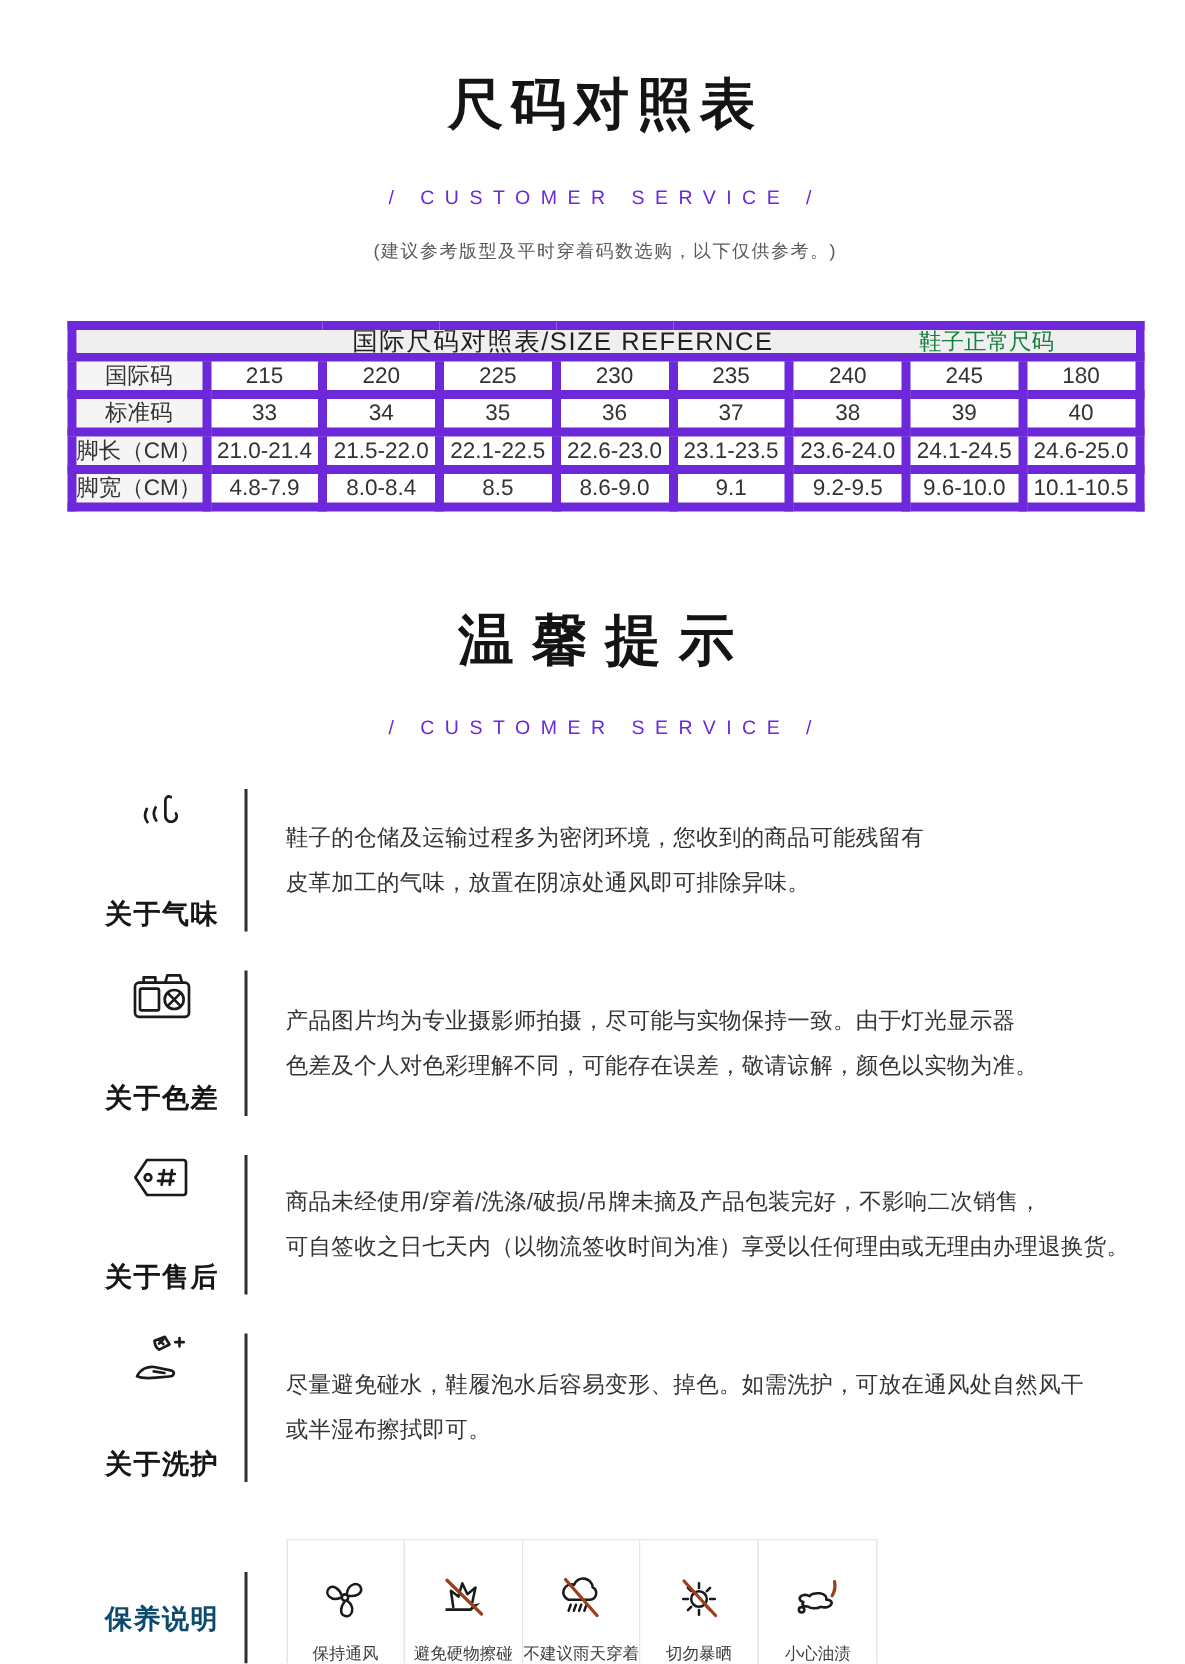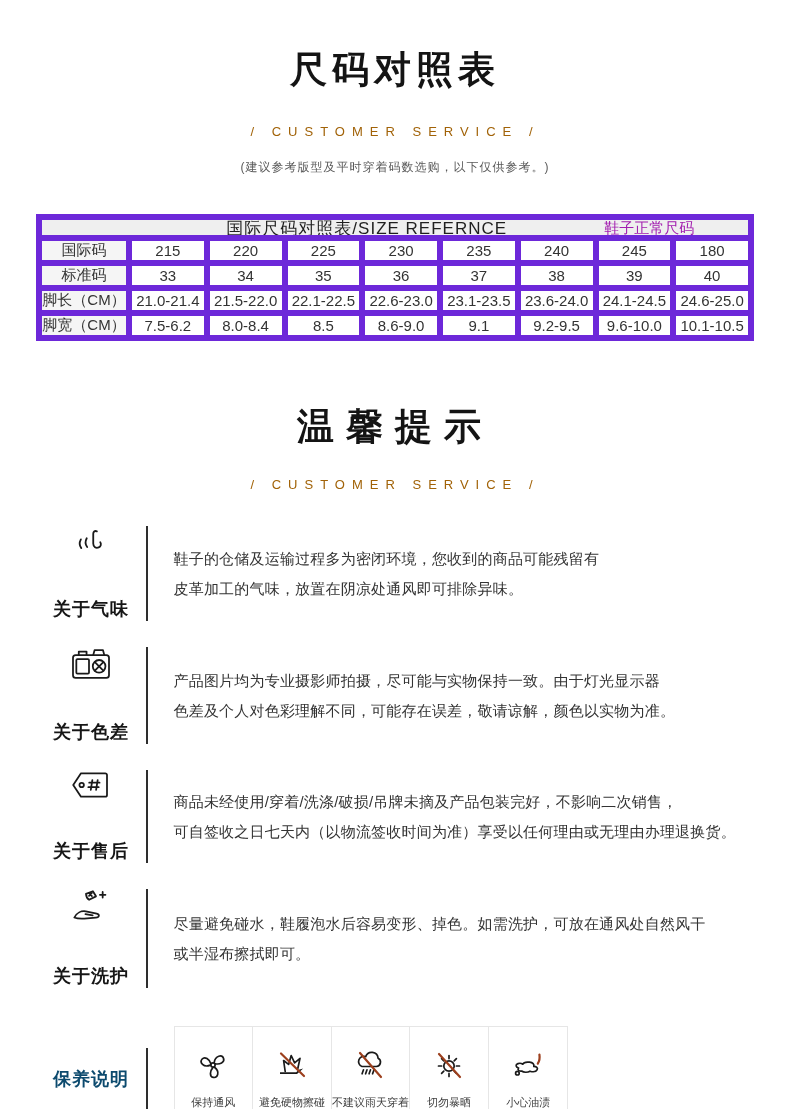--- a/index.html
+++ b/index.html
@@ -1,31 +1,31 @@
 <!DOCTYPE html>
 <html><head>
 <meta charset="utf-8">
 <style>
   * { margin:0; padding:0; box-sizing:border-box; }
   html,body { background:#ffffff; }
   body { font-family:"Liberation Sans","DejaVu Sans",sans-serif; color:#333; }
-  .page { width:790px; height:1109px; margin:0 auto; background:#fff; padding-top:48px; overflow:hidden; }
+  .page { width:790px; height:1109px; margin:0 auto; background:#fff; padding-top:48px; overflow:hidden;padding-left:17px; }
 
   
   .big-title { text-align:center; font-size:37px; font-weight:bold; color:#141414; letter-spacing:5px; line-height:44px; }
   .big-title.spaced { letter-spacing:12px; }
-  .cs-subtitle { text-align:center; font-size:13px; color:#a16207; letter-spacing:7px; margin-top:32px; font-weight:500; }
+  .cs-subtitle { text-align:center; font-size:13px; color:#6d28d9; letter-spacing:7px; margin-top:32px; font-weight:500; }
   .note { text-align:center; font-size:12px; color:#5a5a5a; margin-top:20px; letter-spacing:1px; }
 
   
   .size-table { border-collapse:collapse; table-layout:fixed; width:718px; margin:38px auto 0; }
   .size-table td { border:6px solid #6d28d9; height:21px; text-align:center; font-size:15px; color:#333; overflow:hidden; white-space:nowrap; }
   .head-cell { background:#efefef; height:38px; position:relative; }
   .head-left { position:absolute; left:13%; width:66%; top:50%; transform:translateY(-50%); text-align:center; font-size:17px; color:#1f1f1f; letter-spacing:1px; }
-  .head-right { position:absolute; left:73%; width:26%; top:50%; transform:translateY(-50%); text-align:center; font-size:15px; color:#a21caf; }
+  .head-right { position:absolute; left:73%; width:26%; top:50%; transform:translateY(-50%); text-align:center; font-size:15px; color:#15803d; }
   .row-label { background:#f5f5f5; font-size:14.5px; color:#2e2e2e;margin-top:12px; }
 
   
   .tips-wrap { margin-top:34px; }
   .tip { display:flex; align-items:stretch; margin:0 35px 26px 36px; min-height:64px; }
   .tip-left { width:110px; display:flex; flex-direction:column; align-items:center; justify-content:center; flex:none;gap:32px; }
   .tip-left svg { display:block; }
   .tip-label { margin-top:7px; font-size:18px; font-weight:bold; color:#161616; letter-spacing:1px; }
   .v-divider { width:1.5px; background:#2e2e2e; flex:none; }
   .tip-text { flex:1; padding-left:26px; font-size:15px; line-height:30px; color:#333; white-space:pre-line; display:flex; flex-direction:column; justify-content:center; letter-spacing:0.2px; }
@@ -98,21 +98,21 @@
       <td>21.5-22.0</td>
       <td>22.1-22.5</td>
       <td>22.6-23.0</td>
       <td>23.1-23.5</td>
       <td>23.6-24.0</td>
       <td>24.1-24.5</td>
       <td>24.6-25.0</td>
     </tr>
     <tr>
       <td class="row-label">脚宽（CM）</td>
-      <td>7.5-6.2</td>
+      <td>4.8-7.9</td>
       <td>8.0-8.4</td>
       <td>8.5</td>
       <td>8.6-9.0</td>
       <td>9.1</td>
       <td>9.2-9.5</td>
       <td>9.6-10.0</td>
       <td>10.1-10.5</td>
     </tr>
   </tbody>
     </table>

